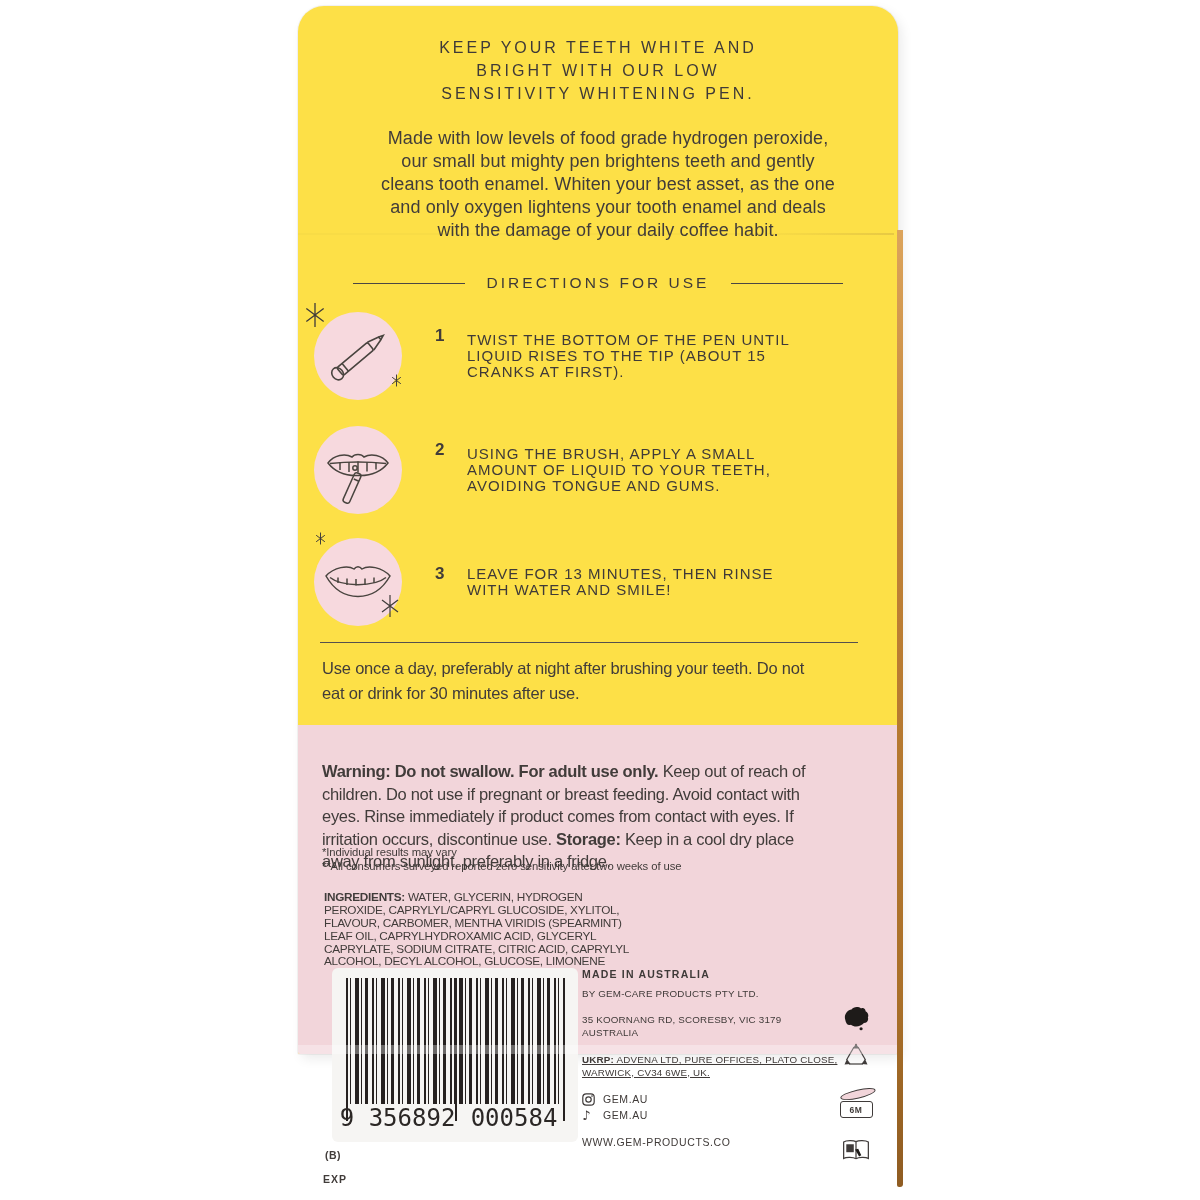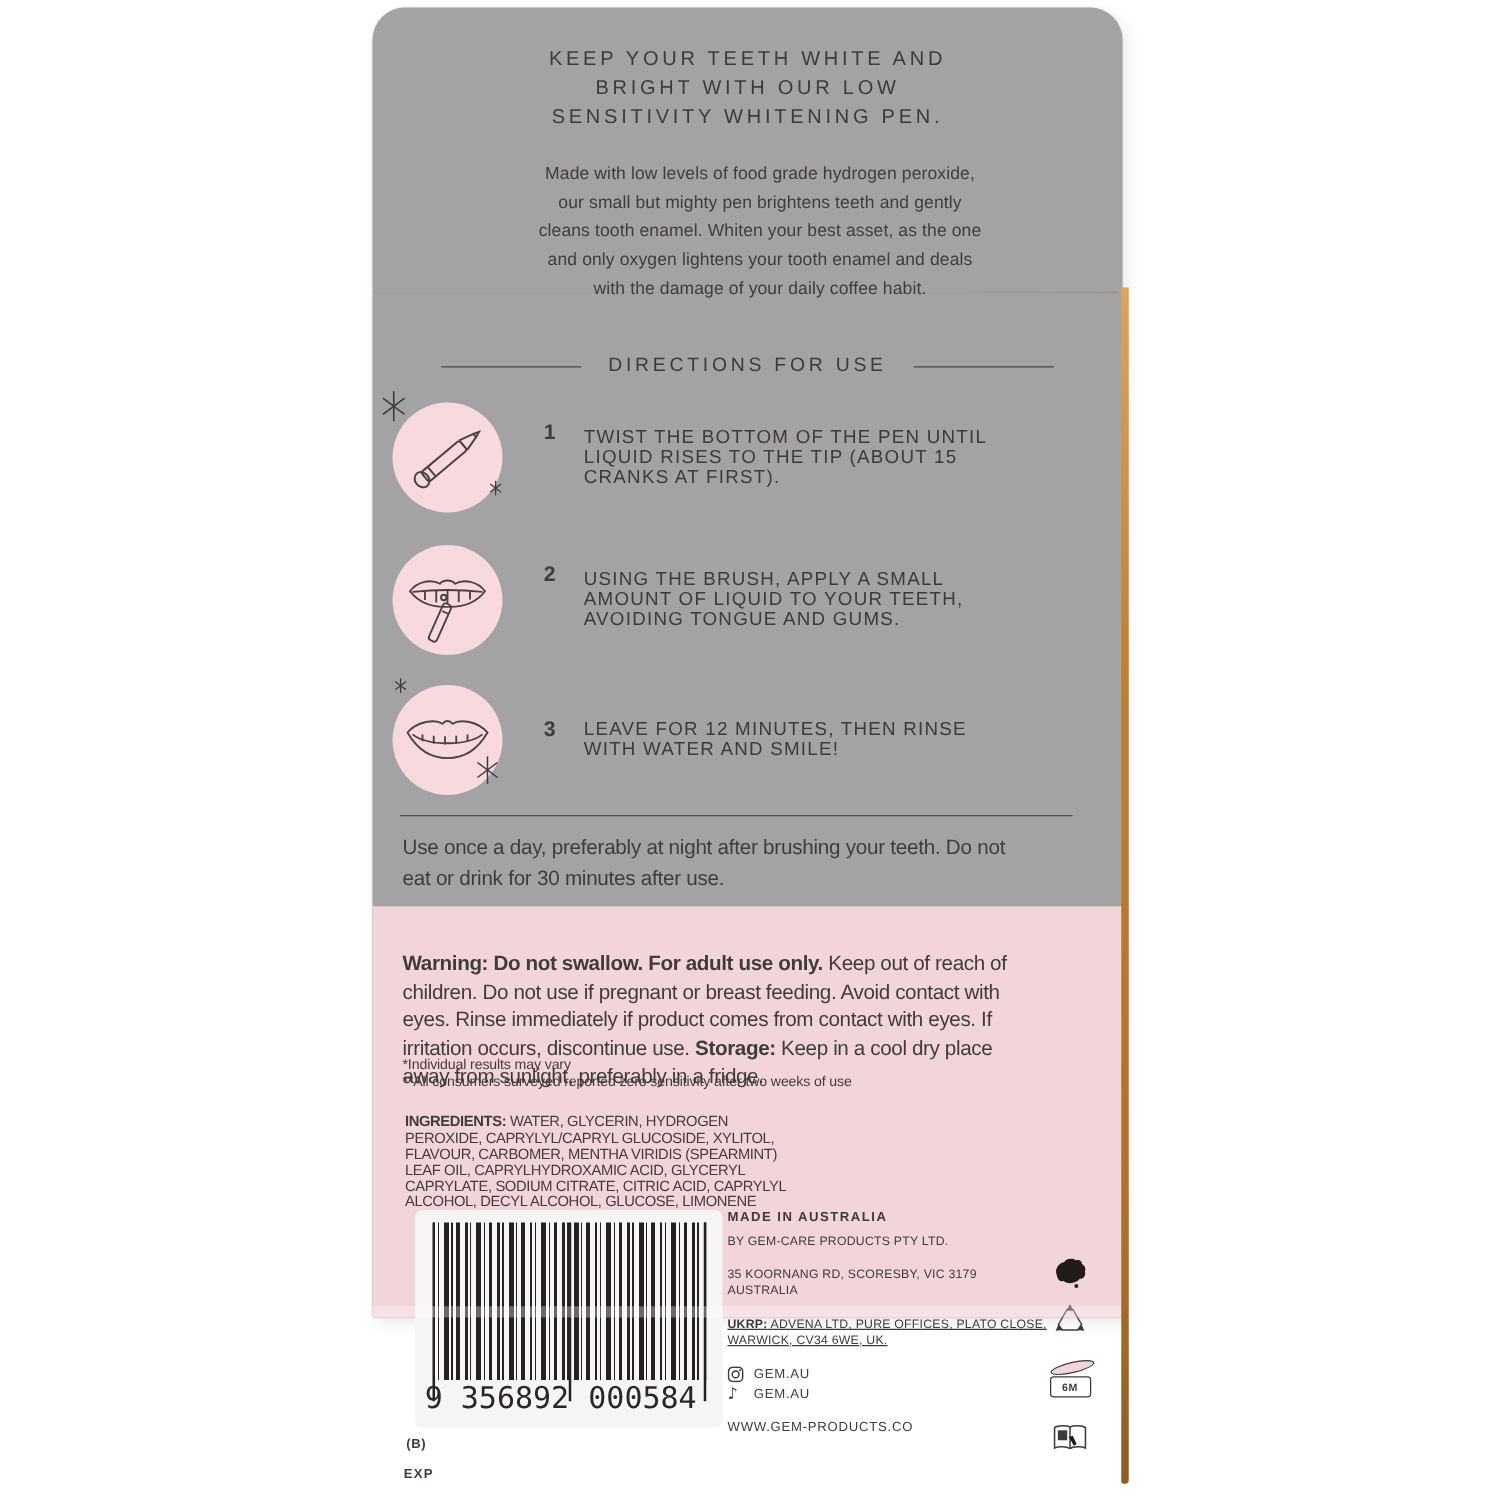--- a/index.html
+++ b/index.html
@@ -1,33 +1,33 @@
 <!DOCTYPE html>
 <html><head>
 <meta charset="utf-8">
 <style>
   html,body{margin:0;padding:0;background:#ffffff;}
   .scene{position:relative;width:1200px;height:1200px;background:#ffffff;overflow:hidden;
          font-family:"Liberation Sans",sans-serif;color:#413c3a;}
-  .box{position:absolute;left:298px;top:6px;width:600px;height:1048px;background:#a3a3a3;
+  .box{position:absolute;left:298px;top:6px;width:600px;height:1048px;background:#fde047;
        border-radius:26px 26px 2px 2px;
        box-shadow:0 0 0 1px rgba(70,62,55,.06),4px 5px 12px rgba(0,0,0,.08);}
   .box::before{content:"";position:absolute;left:0;right:4px;top:227px;height:2px;
        background:linear-gradient(90deg,rgba(0,0,0,.02) 0 80%,rgba(130,95,50,.18));}
   .kraft{position:absolute;left:897px;top:230px;width:6px;height:957px;
        background:linear-gradient(180deg,#dca45c,#c08136 30%,#aa7029 80%,#8f5c22);
        border-radius:0 0 3px 2px;}
   .pre{white-space:pre-line;}
   .b{font-weight:bold;}
 
   .headline{padding-top:30px;text-align:center;font-size:16px;letter-spacing:3px;
             line-height:23px;color:#3f3a38;}
-  .intro{margin-top:22px;text-align:center;font-size:14px;line-height:23px;letter-spacing:.1px;padding-left:20px;}
-
-  .dir-head{margin-top:42px;display:flex;align-items:center;justify-content:center;gap:22px;}
+  .intro{margin-top:22px;text-align:center;font-size:18px;line-height:23px;letter-spacing:.1px;padding-left:20px;}
+
+  .dir-head{margin-top:32px;display:flex;align-items:center;justify-content:center;gap:22px;}
   .dir-head .rule{width:112px;height:1px;background:#4a4644;}
   .dir-title{font-size:15.5px;letter-spacing:3px;color:#3f3a38;}
 
   .step{display:flex;align-items:center;padding-left:16px;}
   .step.s1{margin-top:20px;}
   .step.s2{margin-top:26px;}
   .step.s3{margin-top:24px;}
   .circle{position:relative;width:88px;height:88px;border-radius:50%;background:#f7d9de;flex:0 0 auto;}
   .circle svg.art{position:absolute;left:0;top:0;}
   .sparkle{position:absolute;}
@@ -153,21 +153,21 @@
           </g>
         </svg>
         <svg class="sparkle" style="left:0px;top:-6px" width="13" height="13" viewBox="0 0 24 24">
           <path d="M12 1 V23 M4 6 L20 18 M20 6 L4 18" stroke="#3f3b3a" stroke-width="1.8" fill="none"></path>
         </svg>
         <svg class="sparkle" style="left:64px;top:56px" width="24" height="24" viewBox="0 0 24 24">
           <path d="M12 1 V23 M4 6 L20 18 M20 6 L4 18" stroke="#3f3b3a" stroke-width="1.2" fill="none"></path>
         </svg>
       </div>
       <div class="step-num">3</div>
-      <div class="step-text pre">LEAVE FOR 12 MINUTES, THEN RINSE
+      <div class="step-text pre">LEAVE FOR 13 MINUTES, THEN RINSE
 WITH WATER AND SMILE!</div>
     </div>
 
     <div class="divider"></div>
     <div class="usage pre">Use once a day, preferably at night after brushing your teeth. Do not
 eat or drink for 30 minutes after use.</div>
 
     <div class="pink">
 
       <div class="warning pre">

